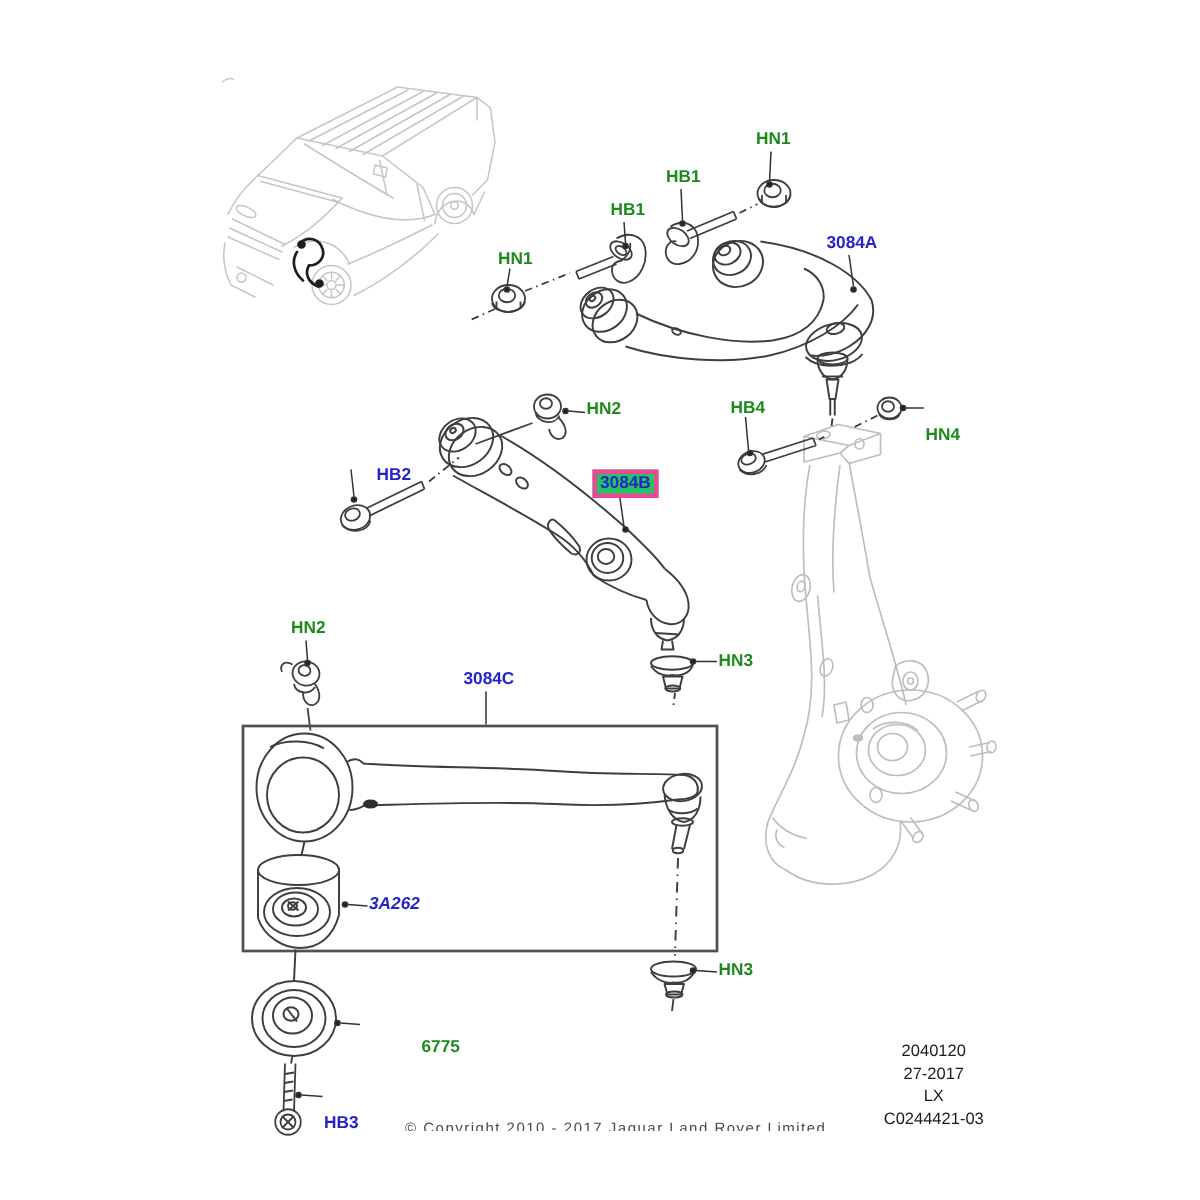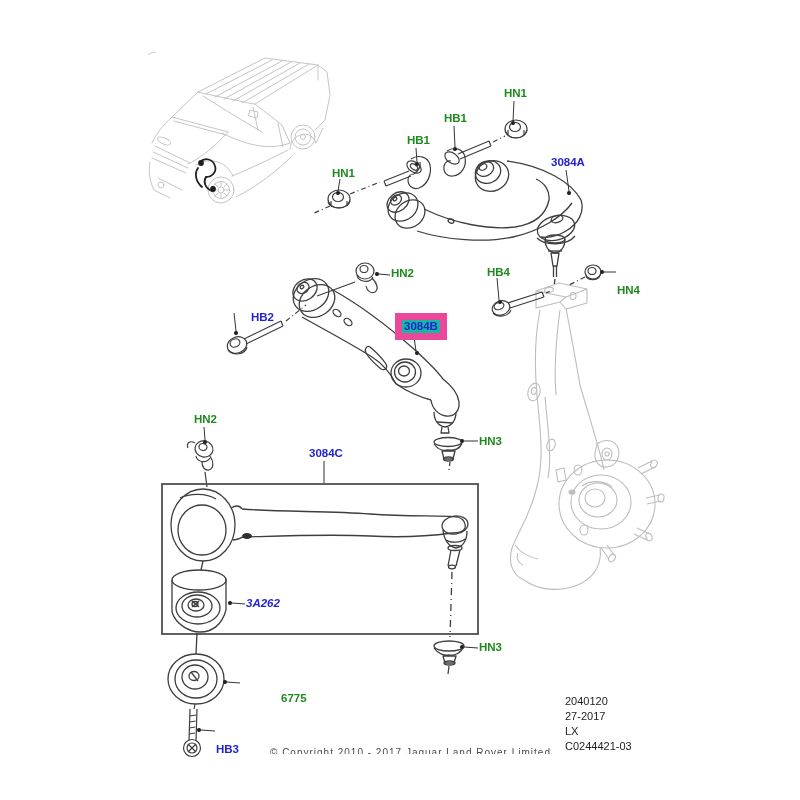--- a/index.html
+++ b/index.html
@@ -9,28 +9,28 @@
   }
   #canvas{position:absolute;left:0;top:0;}
   .lbl{
     position:absolute;
     font:bold 11.5px "Liberation Sans",sans-serif;
     white-space:nowrap;cursor:pointer;
   }
   .lbl.green{color:#1e8a1e;}
   .lbl.blue{color:#2424cc;}
   .lbl.hl{
-    background:#14b8a6;
-    border:7px solid #ec4899;
+    background:#22c55e;
+    border:3px solid #ec4899;
     padding:0 2px 1px 2px;
   }
   .footer-block{
     position:absolute;left:565px;top:694px;width:115px;
     font:11px "Liberation Sans",sans-serif;color:#1c1c1c;
-    text-align:left;line-height:15px;
+    text-align:center;line-height:15px;
   }
   .copyright-clip{
     position:absolute;left:270px;top:747px;width:345px;height:7px;
     overflow:hidden;
     font:10px "Liberation Sans",sans-serif;color:#4a4a4a;
     letter-spacing:1px;text-align:left;
   }
 </style>
 </head>
 <body>

